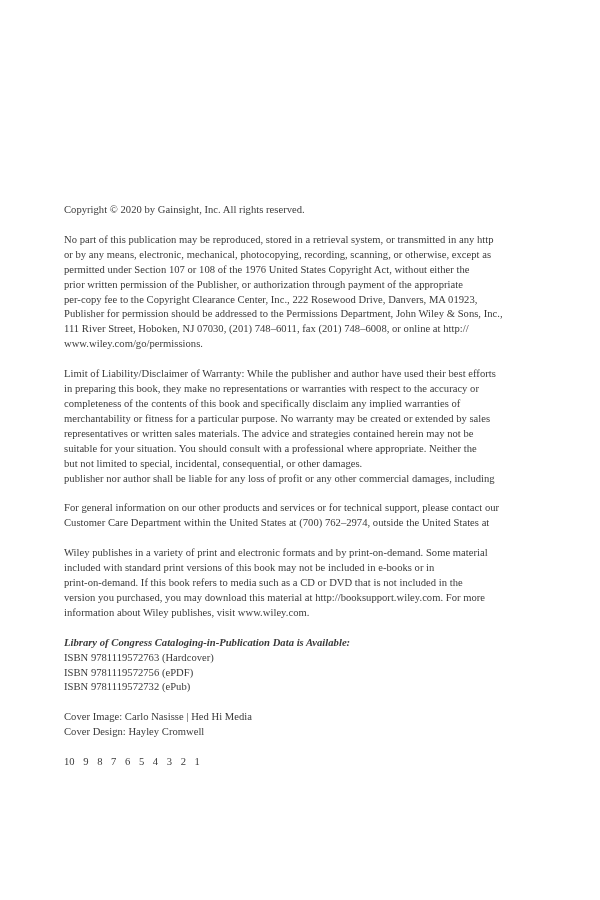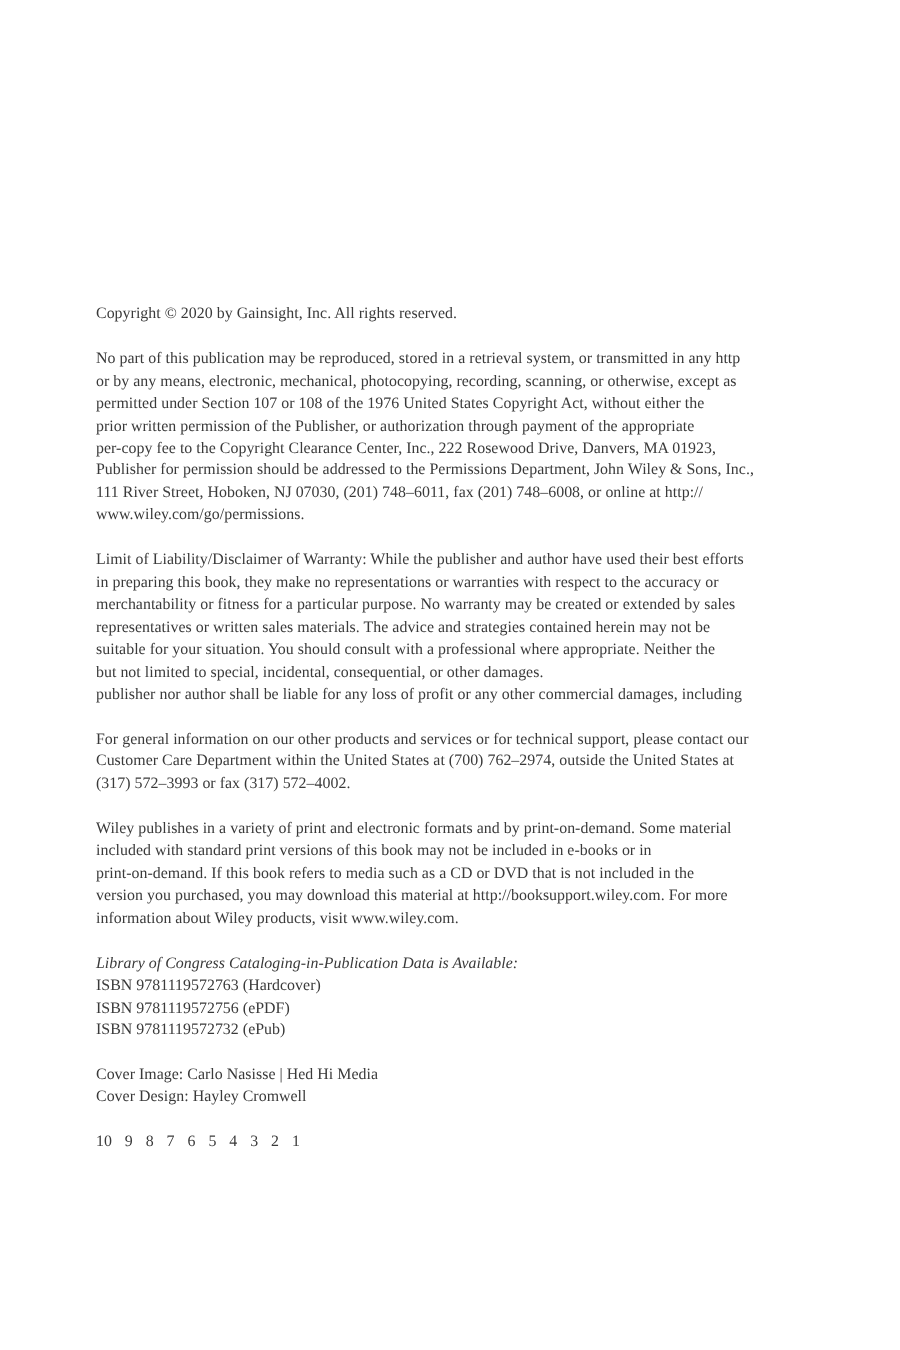--- a/index.html
+++ b/index.html
@@ -25,21 +25,21 @@
       letter-spacing: 0.02px;
     }
     .para {
       margin: 0 0 15px 0;
     }
     .line {
       display: block;
       white-space: nowrap;
     }
     .bold-italic {
-      font-weight: normal;
+      font-weight: bold;
       font-style: italic;
     }
     .printnums span {
       display: inline-block;
       margin-right: 8.6px;
     }
   </style>
 </head>
 <body>
 
@@ -57,39 +57,39 @@
     <span class="line">prior written permission of the Publisher, or authorization through payment of the appropriate</span>
     <span class="line">per-copy fee to the Copyright Clearance Center, Inc., 222 Rosewood Drive, Danvers, MA 01923,</span>
     <span class="line">Publisher for permission should be addressed to the Permissions Department, John Wiley &amp; Sons, Inc.,</span>
     <span class="line">111 River Street, Hoboken, NJ 07030, (201) 748–6011, fax (201) 748–6008, or online at http://</span>
     <span class="line">www.wiley.com/go/permissions.</span>
   </div>
 
   <div class="para">
     <span class="line">Limit of Liability/Disclaimer of Warranty: While the publisher and author have used their best efforts</span>
     <span class="line">in preparing this book, they make no representations or warranties with respect to the accuracy or</span>
+    <span class="line">completeness of the contents of this book and specifically disclaim any implied warranties of</span>
     <span class="line">merchantability or fitness for a particular purpose. No warranty may be created or extended by sales</span>
     <span class="line">representatives or written sales materials. The advice and strategies contained herein may not be</span>
     <span class="line">suitable for your situation. You should consult with a professional where appropriate. Neither the</span>
     <span class="line">but not limited to special, incidental, consequential, or other damages.</span>
     <span class="line">publisher nor author shall be liable for any loss of profit or any other commercial damages, including</span>
   </div>
 
   <div class="para">
     <span class="line">For general information on our other products and services or for technical support, please contact our</span>
     <span class="line">Customer Care Department within the United States at (700) 762–2974, outside the United States at</span>
-    <span class="line">(317) 572–3993 or fax (317) 572–4002.</span>
   </div>
 
   <div class="para">
     <span class="line">Wiley publishes in a variety of print and electronic formats and by print-on-demand. Some material</span>
     <span class="line">included with standard print versions of this book may not be included in e-books or in</span>
     <span class="line">print-on-demand. If this book refers to media such as a CD or DVD that is not included in the</span>
     <span class="line">version you purchased, you may download this material at http://booksupport.wiley.com. For more</span>
-    <span class="line">information about Wiley products, visit www.wiley.com.</span>
+    <span class="line">information about Wiley publishes, visit www.wiley.com.</span>
   </div>
 
   <div class="para">
     <span class="line bold-italic">Library of Congress Cataloging-in-Publication Data is Available:</span>
     <span class="line">ISBN 9781119572763 (Hardcover)</span>
     <span class="line">ISBN 9781119572756 (ePDF)</span>
     <span class="line">ISBN 9781119572732 (ePub)</span>
   </div>
 
   <div class="para">

